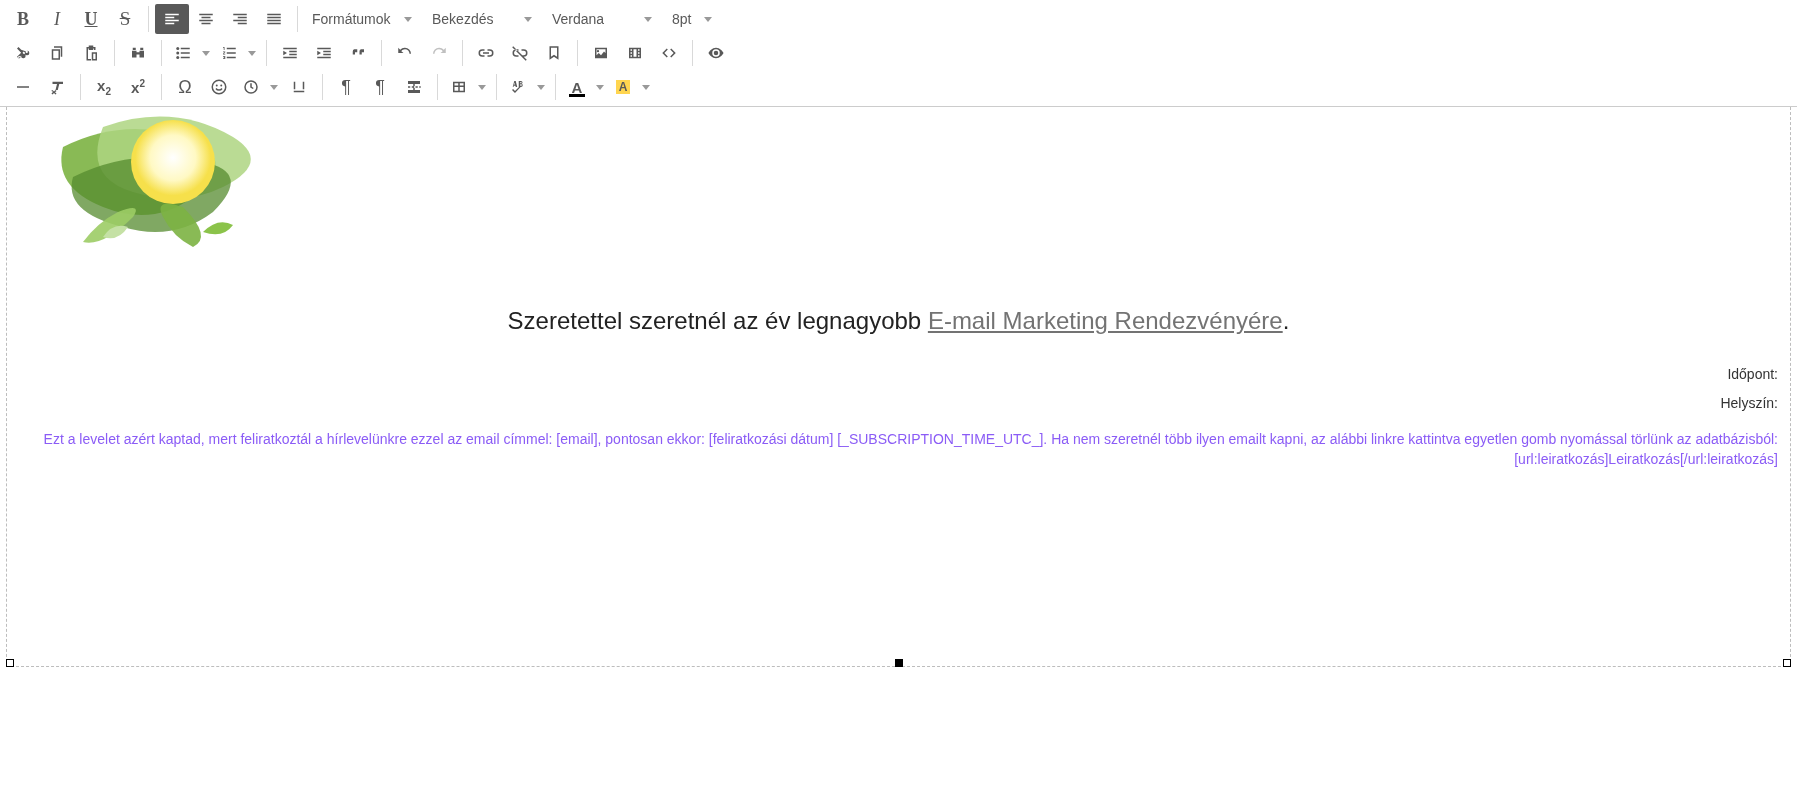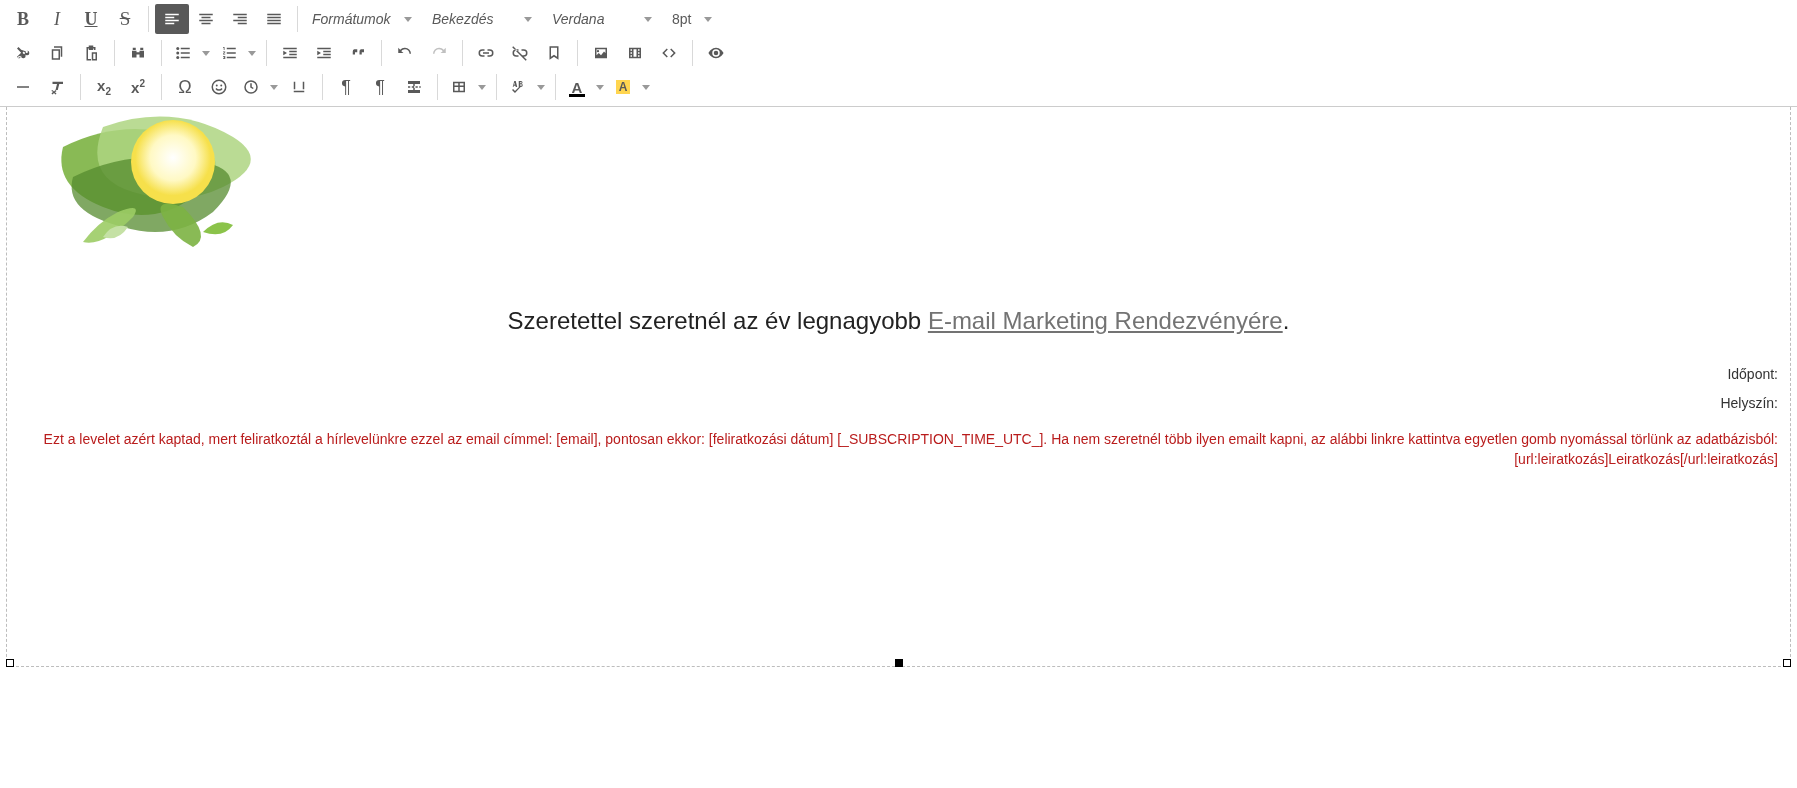--- a/index.html
+++ b/index.html
@@ -50,21 +50,21 @@
     display: inline-flex;
     align-items: center;
     gap: 6px;
     height: 30px;
     padding: 0 10px;
     color: #595959;
     cursor: pointer;
     font-size: 14px;
     min-width: 60px;
   }
-  .tb-dd.wide { min-width: 120px; justify-content: space-between; font-style: italic; }
+  .tb-dd.wide { min-width: 120px; justify-content: space-between; }
   .tb-dd .caret { margin-left: auto; }
   .caret {
     width: 0; height: 0;
     border-left: 4px solid transparent;
     border-right: 4px solid transparent;
     border-top: 5px solid #999;
   }
   .tb-split { display: inline-flex; align-items: center; }
   .tb-split .tb-btn { width: 30px; }
   .tb-split .caret-wrap { width: 16px; height: 30px; display:flex; align-items:center; justify-content:center; cursor:pointer; }
@@ -120,21 +120,21 @@
 
   .body-text {
     padding: 0 6px 16px 6px;
     font-family: Verdana, Geneva, sans-serif;
     font-size: 14px;
     color: #333;
     line-height: 1.35;
     text-align: right;
   }
   .row-line { margin: 10px 0; }
-  .footnote { color: #b91c1c; font-size: 14px; line-height:1.45; margin-top:16px;}
+  .footnote { color: #8b5cf6; font-size: 14px; line-height:1.45; margin-top:16px;}
   .answer-line { position: relative; display:inline-block;}
   .ring {
     position:absolute;
     border: 3px solid #d21a1a;
     border-radius: 50% / 60%;
     left: 168px;
     top: -12px;
     width: 430px;
     height: 40px;
     pointer-events:none;

